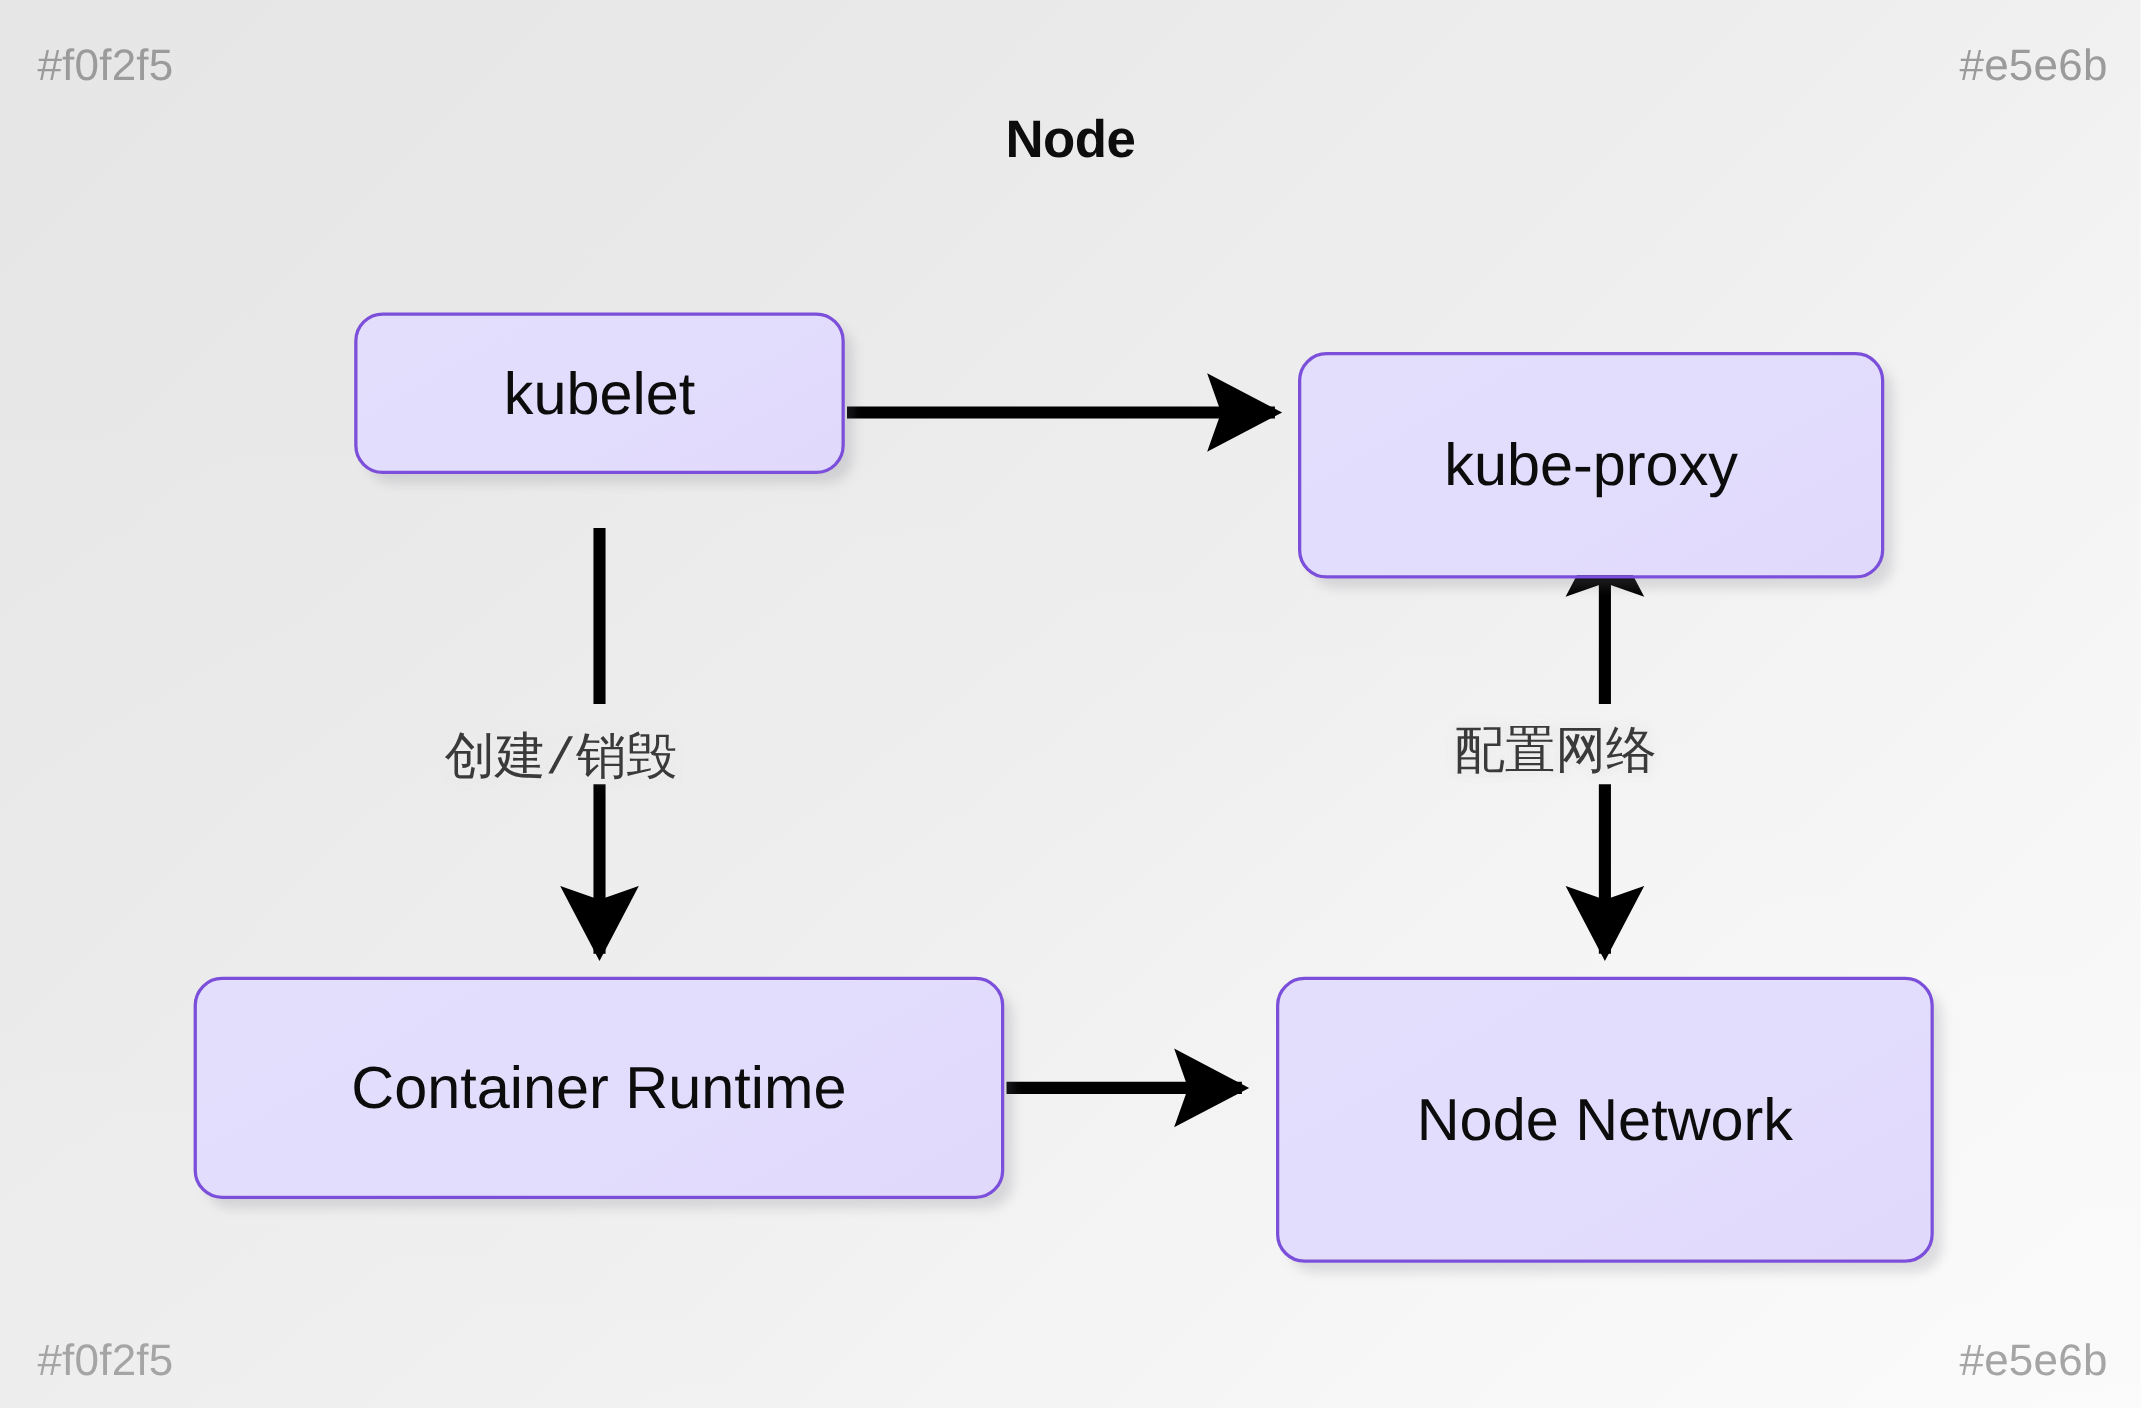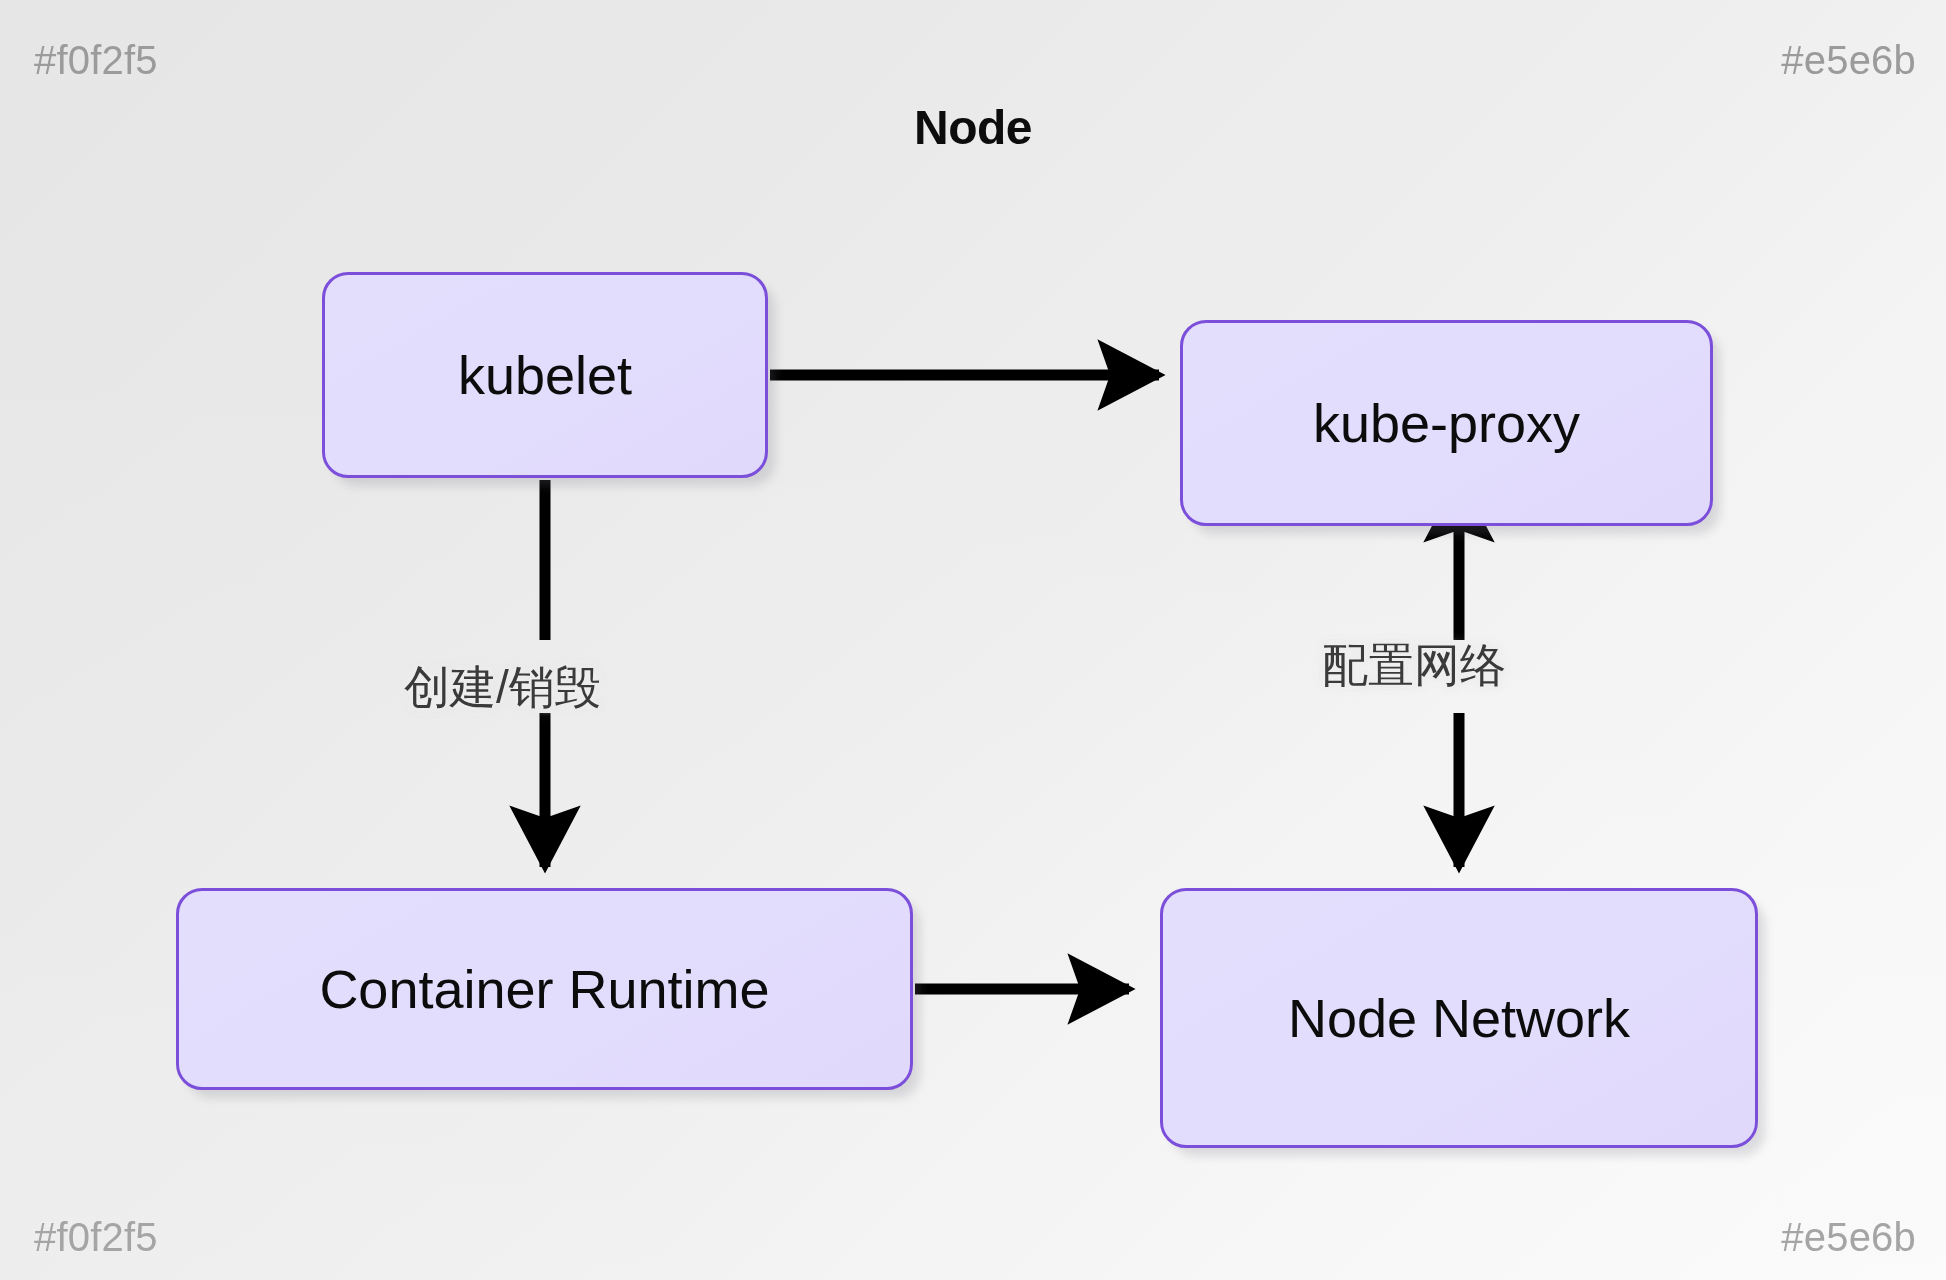--- a/index.html
+++ b/index.html
@@ -72,21 +72,21 @@
     z-index: 3;
   }
   .node-label {
     font-size: 54px;
     color: #0c0c0c;
     line-height: 1;
     white-space: nowrap;
     font-family: "Liberation Sans", "DejaVu Sans", sans-serif;
   }
 
-  #node-kubelet   { left: 322px;  top: 272px;  width: 446px;  height: 206px; }
+  #node-kubelet   { left: 322px;  top: 284px;  width: 446px;  height: 147px; }
   #node-kubeproxy { left: 1180px; top: 272px;  width: 533px;  height: 206px; margin-top: 48px; }
   #node-runtime   { left: 176px;  top: 888px;  width: 737px;  height: 202px; text-align: right; }
   #node-network   { left: 1160px; top: 888px;  width: 598px;  height: 260px; text-align: center; }
 
   
   #edges {
     position: absolute;
     left: 0; top: 0;
     width: 1946px;
     height: 1280px;
@@ -94,29 +94,29 @@
     pointer-events: none;
   }
 
   
   .edge-label {
     position: absolute;
     font-size: 46px;
     color: #3a3a3a;
     white-space: nowrap;
     z-index: 4;
-    font-family: Liberation Sans, sans-serif;
+    font-family: Liberation Mono, monospace;
     text-shadow:
        0 0 7px rgba(238,238,238,0.98),
        0 0 14px rgba(238,238,238,0.95),
        2px 0 6px rgba(238,238,238,0.9),
       -2px 0 6px rgba(238,238,238,0.9);
   }
   #label-create  { left: 404px;  top: 657px; }
-  #label-network { left: 1322px; top: 635px; }
+  #label-network { left: 1322px; top: 651px; }
 </style>
 </head>
 <body>
 
 <div id="canvas">
 
   <div class="corner tl">#f0f2f5</div>
   <div class="corner tr">#e5e6b</div>
   <div class="corner bl">#f0f2f5</div>
   <div class="corner br">#e5e6b</div>

